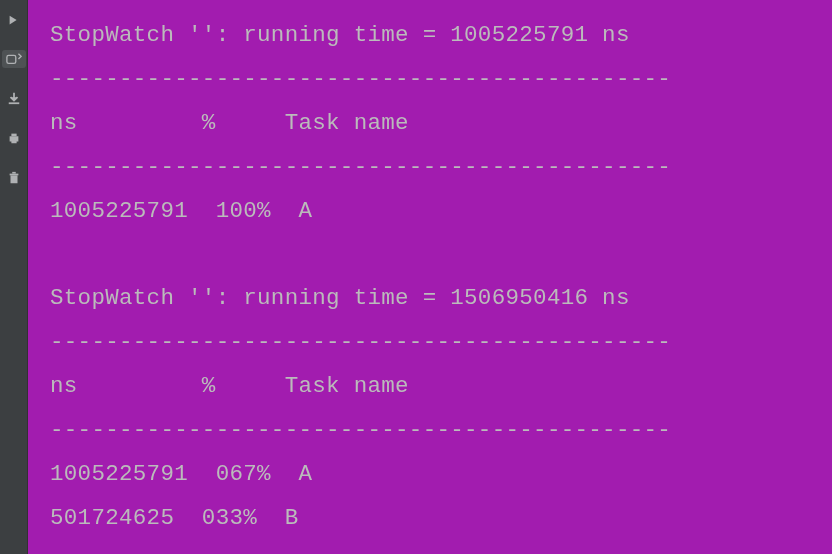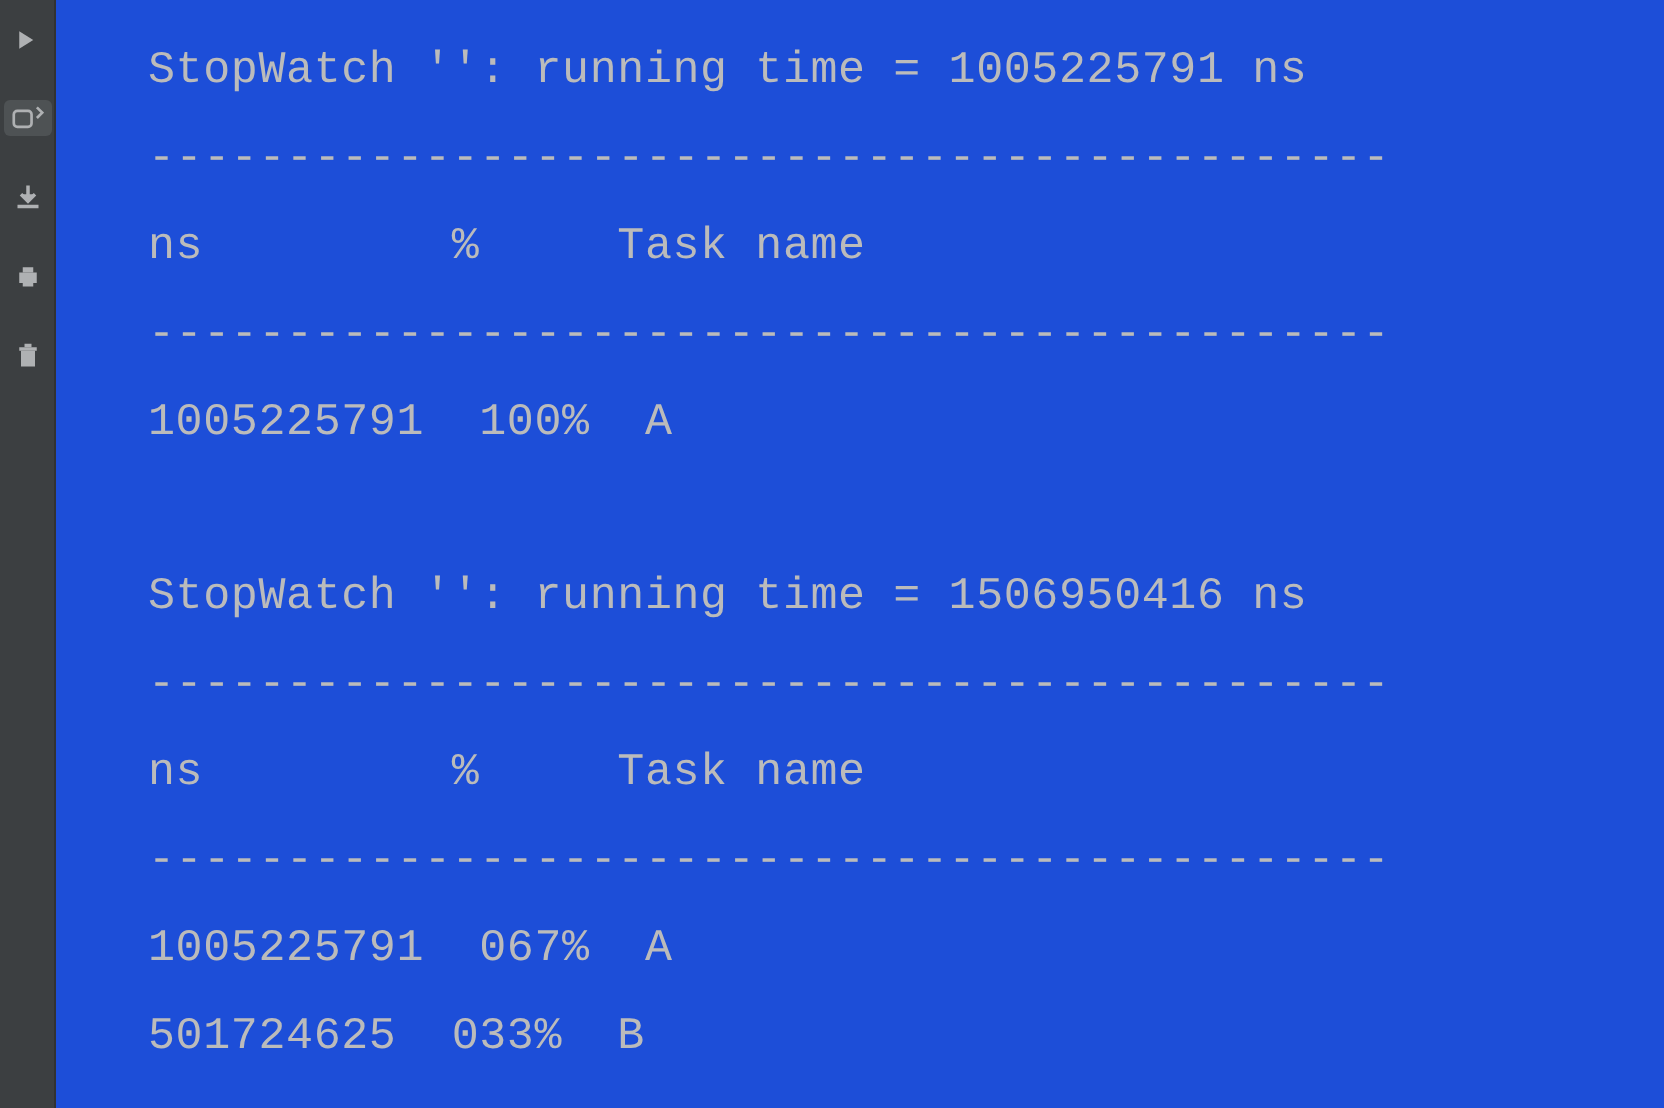--- a/index.html
+++ b/index.html
@@ -36,24 +36,23 @@
     }
     .sidebar-icon.highlighted {
       background: #4e5254;
       border-radius: 3px;
       padding: 2px 4px;
       width: auto;
       height: auto;
     }
     .content-area {
       flex: 1;
-      background: #1d4ed8;
+      background: #a21caf;
       display: flex;
       flex-direction: column;
-      padding-left: 24px;
     }
     .header-bar {
       background: #3c3f41;
       color: #afb1b3;
       padding: 0 12px;
       font-size: 20px;
       white-space: nowrap;
       overflow: hidden;
       height: 16px;
       line-height: 6px;

